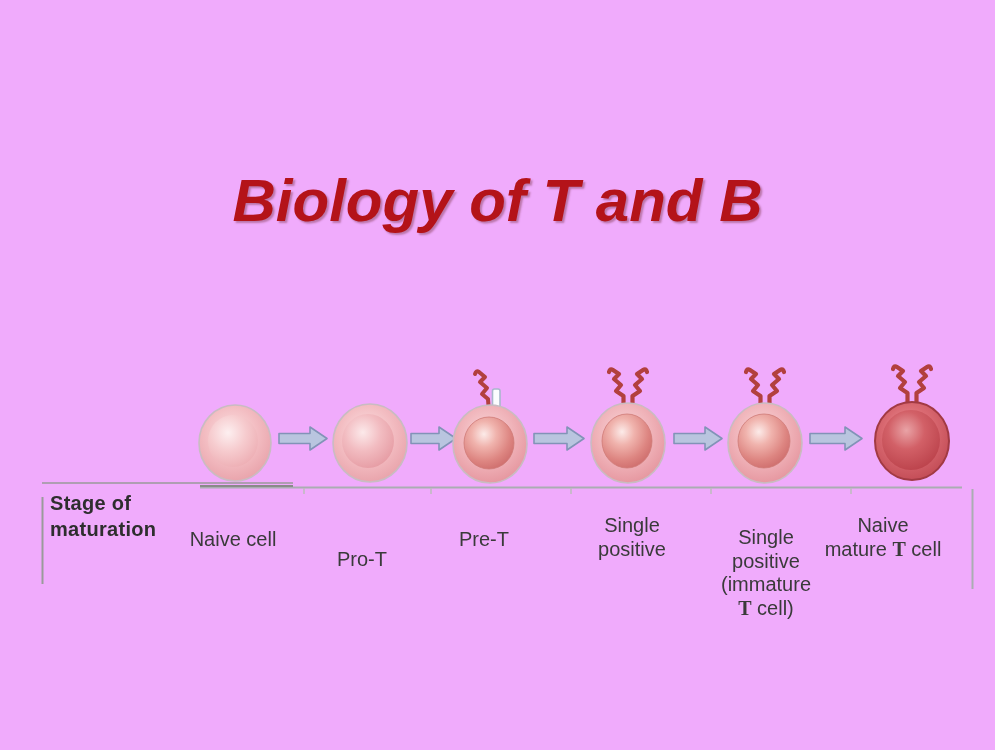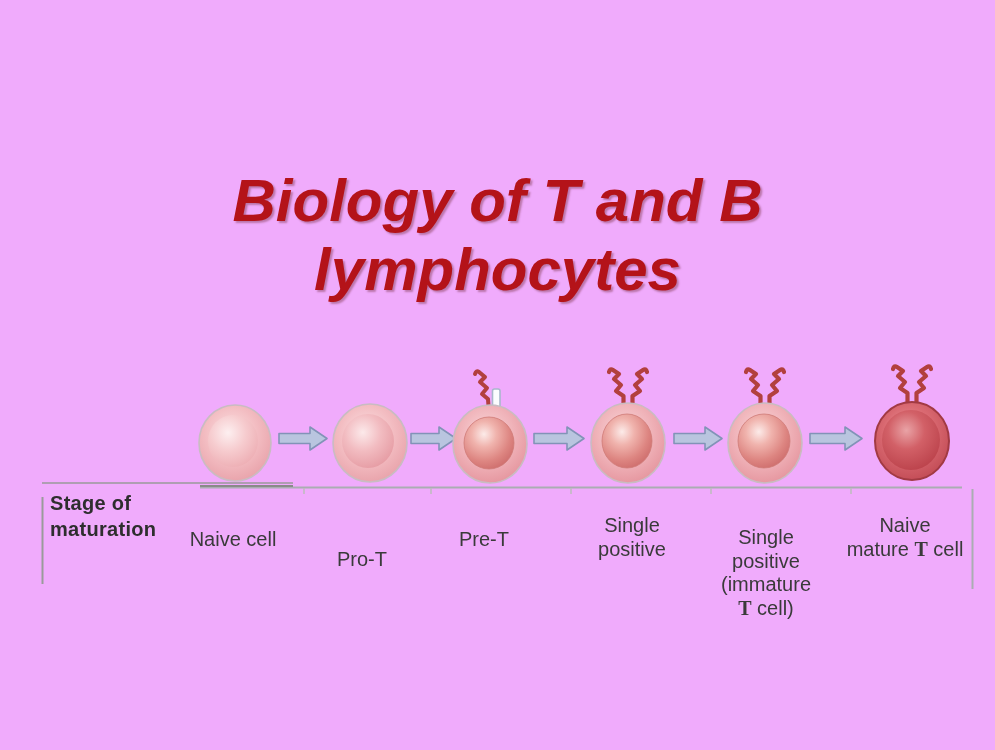--- a/index.html
+++ b/index.html
@@ -25,21 +25,20 @@
   }
   .serif-t{font-family:"Liberation Serif",serif;font-weight:bold;}
 </style>
 </head>
 <body>
 
 <div class="slide">
 
   <div class="title">
     <span class="t-line">Biology of T and B</span>
-    <span class="t-line">lymphocytes</span>
   </div>
 
   <svg class="diagram-svg" viewBox="0 0 995 750">
     <defs>
       <radialGradient id="gOuterLight" cx="45%" cy="38%" r="65%">
         <stop offset="0%" stop-color="#fbe2e4"></stop>
         <stop offset="55%" stop-color="#f3bdc2"></stop>
         <stop offset="100%" stop-color="#e8a2aa"></stop>
       </radialGradient>
       <radialGradient id="gNucLight" cx="40%" cy="34%" r="72%">
@@ -159,18 +158,18 @@
     <div>positive</div>
   </div>
 
   <div class="stage-label" style="left:766px;top:493px;margin-top:33px;">
     <div>Single</div>
     <div>positive</div>
     <div>(immature</div>
     <div><span class="serif-t">T</span><span> cell)</span></div>
   </div>
 
-  <div class="stage-label" style="left:905px;top:514px;">
+  <div class="stage-label" style="left:883px;top:514px;">
     <div>Naive</div>
     <div><span>mature </span><span class="serif-t">T</span><span> cell</span></div>
   </div>
 
 </div>
 
 </body></html>

